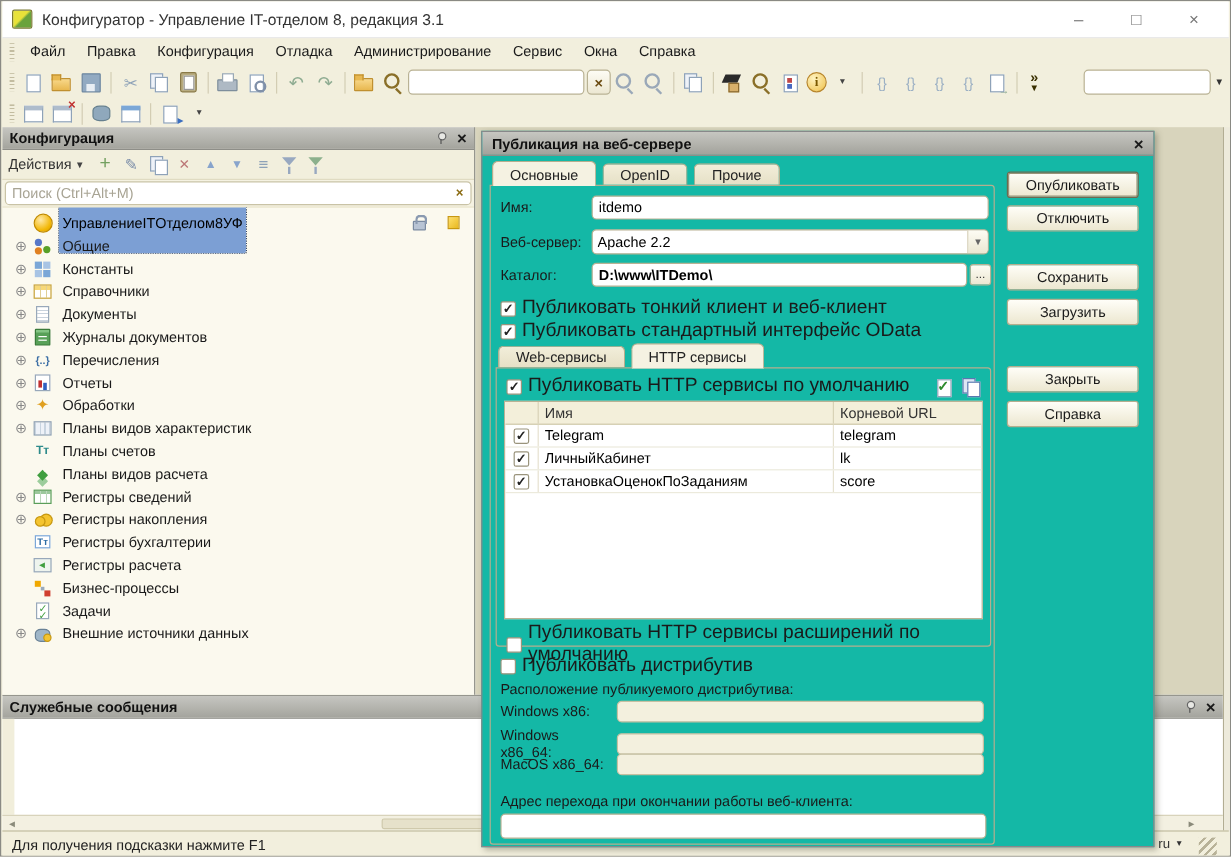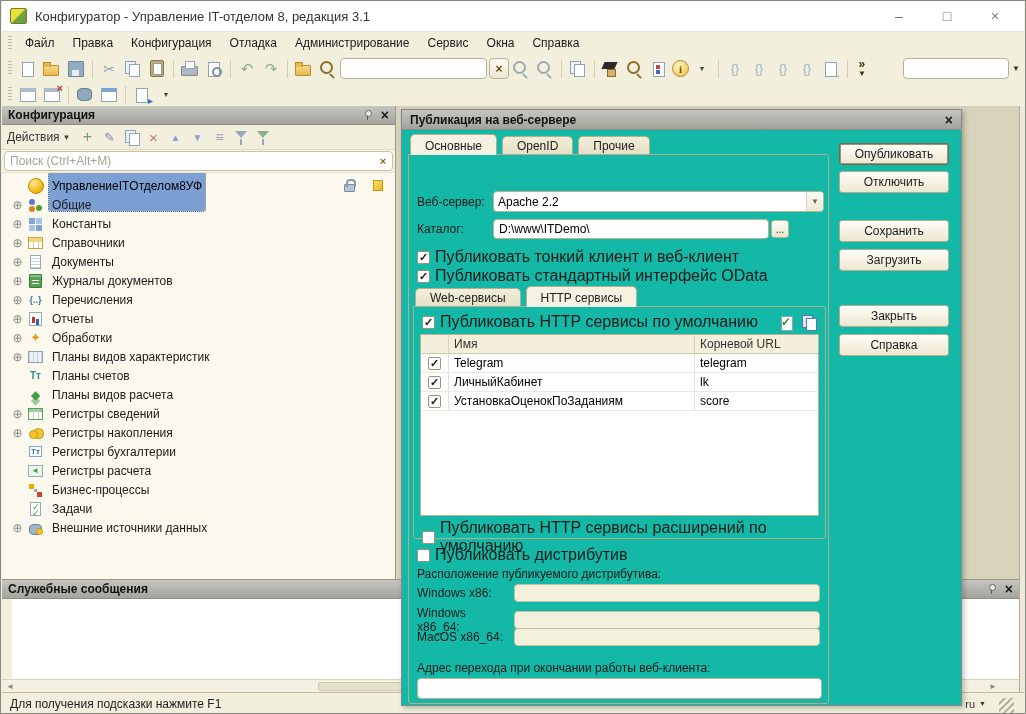--- a/index.html
+++ b/index.html
@@ -429,30 +429,34 @@
       <span class="pclose">×</span>
     </div>
     <div class="dlg-body">
       <div class="dtabs" id="dlgTabs">
           <span class="dtab active">Основные</span>
           <span class="dtab">OpenID</span>
           <span class="dtab">Прочие</span>
         </div>
       <div class="tabpage">
 
+        <div class="frow" style="top:8px">
+          <span class="flabel">Имя:</span>
+          <input class="fld" style="width: 331px;" value="itdemo">
+        </div>
         <div class="frow" style="top:36px">
           <span class="flabel">Веб-сервер:</span>
           <span class="combo" style="width:331px">
             <input value="Apache 2.2" style="">
             <span class="cdd">▼</span>
           </span>
         </div>
         <div class="frow" style="top:64px">
           <span class="flabel">Каталог:</span>
-          <input class="fld" style="width: 276px;" value="D:\www\ITDemo\">
+          <input class="fld" style="width: 313px; font-weight: bold;" value="D:\www\ITDemo\">
           <span class="dots">...</span>
         </div>
 
         <div class="cbrow" style="top:93px">
           <span class="cb on"></span>
           <span>Публиковать тонкий клиент и веб-клиент</span>
         </div>
         <div class="cbrow" style="top:112px">
           <span class="cb on"></span>
           <span>Публиковать стандартный интерфейс OData</span>

